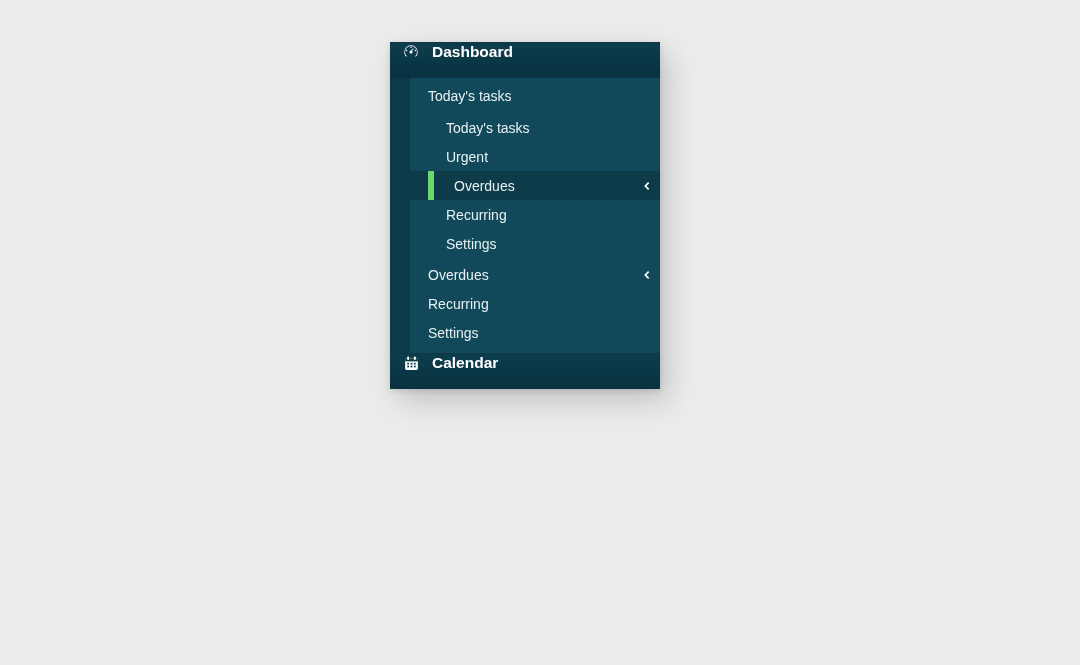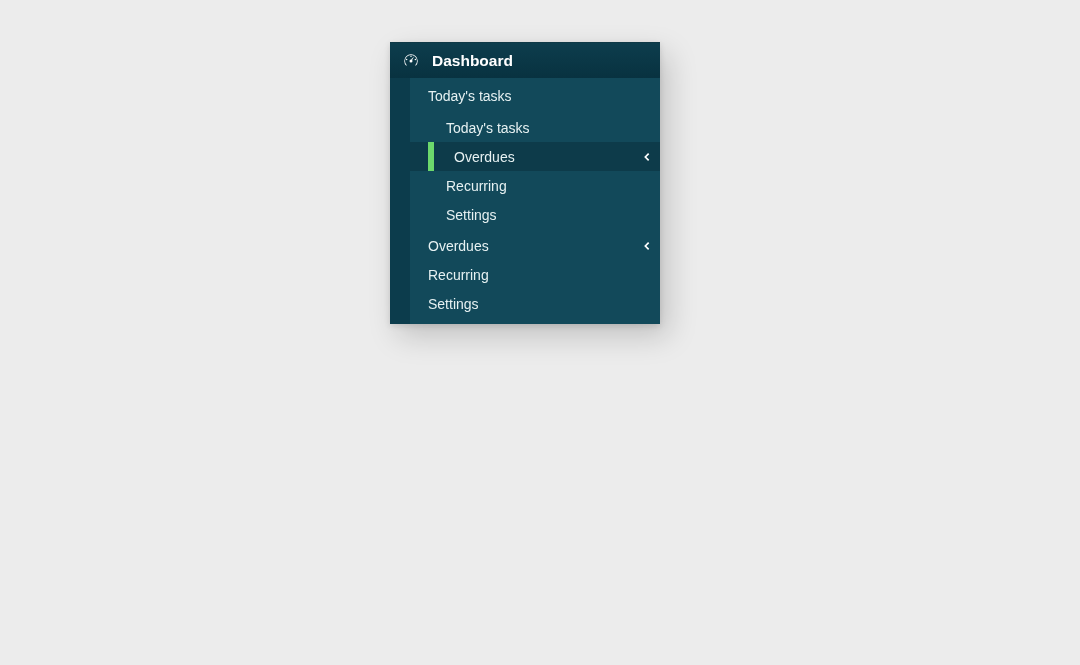--- a/index.html
+++ b/index.html
@@ -17,21 +17,21 @@
     position:absolute;
     left:390px;
     top:42px;
     width:270px;
     background:#0c3c4c;
     box-shadow:8px 12px 28px rgba(0,0,0,.18), 0 2px 6px rgba(0,0,0,.12);
   }
   .top-item{
     height:36px;
     display:flex;
-    align-items:center;
+    align-items:flex-start;
     padding:0 12px;
     font-weight:700;
     font-size:15.5px;
     background:linear-gradient(#0d3d4d,#083240);
     border-top:1px solid rgba(255,255,255,0.03);
     cursor:pointer;
     box-sizing:border-box;
   }
   .top-item .icon{
     width:18px;
@@ -130,20 +130,23 @@
 
     <div class="sub-item">
       <span class="label">Today's tasks</span>
     </div>
 
 
     <div class="deep-panel">
       <div class="deep-item">
         <span class="label">Today's tasks</span>
       </div>
+      <div class="deep-item">
+        <span class="label">Urgent</span>
+      </div>
       <div class="deep-item deep-active">
         <span class="label">Overdues</span>
         <span class="chev">
           <svg viewBox="0 0 12 12" width="10" height="10">
               <polyline points="8,2 4,6 8,10"></polyline>
             </svg>
         </span>
       </div>
       <div class="deep-item">
         <span class="label">Recurring</span>
@@ -165,15 +168,32 @@
     <div class="sub-item">
       <span class="label">Recurring</span>
     </div>
 
     <div class="sub-item">
       <span class="label">Settings</span>
     </div>
 
   </div>
 
+  <div class="top-item">
+    <span class="icon">
+      <svg viewBox="0 0 24 24" width="17" height="17" fill="#ffffff">
+        <rect x="3" y="5" width="18" height="16" rx="2"></rect>
+        <rect x="3" y="5" width="18" height="4" fill="#0d3d4d"></rect>
+        <rect x="6" y="2" width="2.5" height="5" rx="1"></rect>
+        <rect x="15.5" y="2" width="2.5" height="5" rx="1"></rect>
+        <rect x="6" y="11" width="2.5" height="2.5" fill="#0d3d4d"></rect>
+        <rect x="10.7" y="11" width="2.5" height="2.5" fill="#0d3d4d"></rect>
+        <rect x="15.4" y="11" width="2.5" height="2.5" fill="#0d3d4d"></rect>
+        <rect x="6" y="15" width="2.5" height="2.5" fill="#0d3d4d"></rect>
+        <rect x="10.7" y="15" width="2.5" height="2.5" fill="#0d3d4d"></rect>
+        <rect x="15.4" y="15" width="2.5" height="2.5" fill="#0d3d4d"></rect>
+      </svg>
+    </span>
+    <span>Calendar</span>
+  </div>
 
 
 </div>
 
 </body></html>

